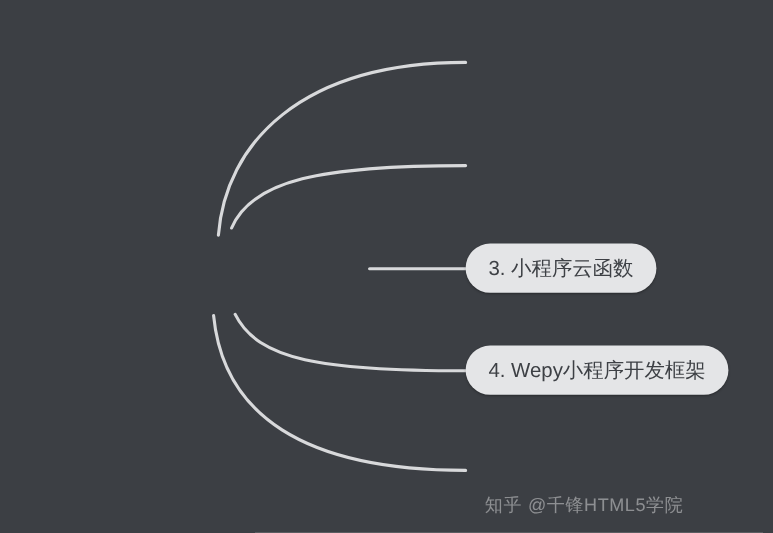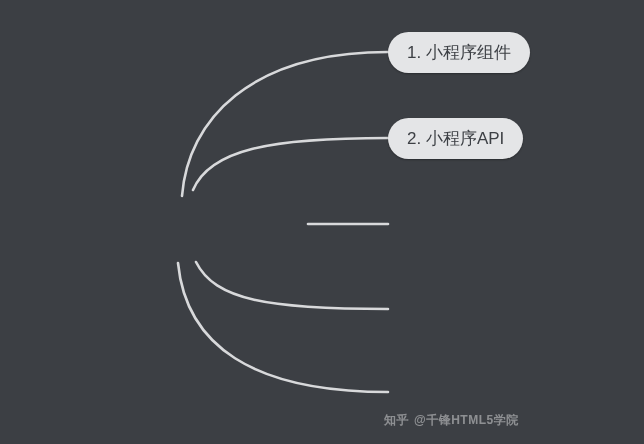--- a/index.html
+++ b/index.html
@@ -56,48 +56,47 @@
     box-shadow: 0 1px 2px rgba(0,0,0,0.30);
     justify-content: flex-start;
   }
   #child-node-1 { left: 388px; top: 32px;  height: 41px; }
   #child-node-2 { left: 388px; top: 118px; height: 41px; }
   #child-node-3 { left: 388px; top: 203px; height: 41px; }
   #child-node-4 { left: 388px; top: 288px; height: 41px; }
   #child-node-5 { left: 388px; top: 371px; height: 41px; }
   #watermark {
     position: absolute;
-    left: 384px;
+    left: 404px;
     top: 412px;
-    font-size: 12px;
+    font-size: 15px;
     color: rgba(255,255,255,0.42);
     white-space: nowrap;
     letter-spacing: 0.5px;
-    font-weight: bold;
   }
   #watermark .wm-brand { margin-right: 5px; }
 </style>
 </head>
 <body>
 
 <div id="mindmap-canvas">
 
   <svg id="connector-layer" viewBox="0 0 644 444">
     <path d="M 182 196 C 188 120, 250 52, 388 52" fill="none" stroke="#d8d9db" stroke-width="2.6" stroke-linecap="round"></path>
     <path d="M 193 190 C 210 150, 268 138, 388 138" fill="none" stroke="#d8d9db" stroke-width="2.6" stroke-linecap="round"></path>
     <path d="M 308 224 L 388 224" fill="none" stroke="#d8d9db" stroke-width="2.6" stroke-linecap="round"></path>
     <path d="M 196 262 C 215 300, 268 309, 388 309" fill="none" stroke="#d8d9db" stroke-width="2.6" stroke-linecap="round"></path>
     <path d="M 178 263 C 186 345, 252 392, 388 392" fill="none" stroke="#d8d9db" stroke-width="2.6" stroke-linecap="round"></path>
   </svg>
 
 
-  <div class="node child-node" id="child-node-1">1. 小程序组件</div>
-
-  <div class="node child-node" id="child-node-2">2. 小程序API</div>
 
 
+  <div class="node child-node" id="child-node-3">3. 小程序云函数</div>
+
+  <div class="node child-node" id="child-node-4">4. Wepy小程序开发框架</div>
 
 
   <div id="watermark">
     <span class="wm-brand">知乎</span><span>@千锋HTML5学院</span>
   </div>
 
 </div>
 
 </body></html>

